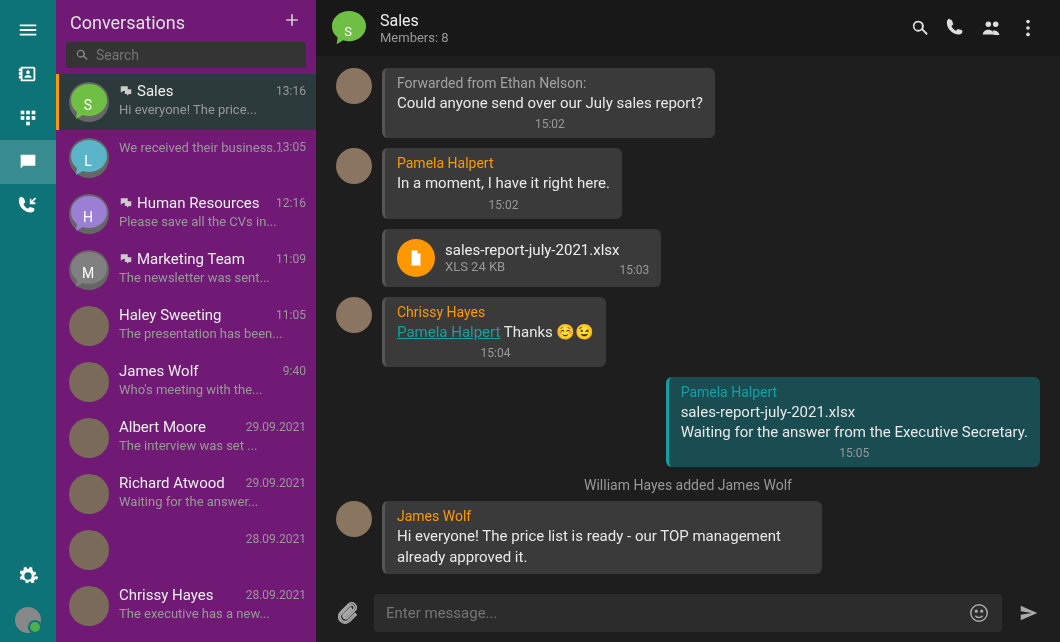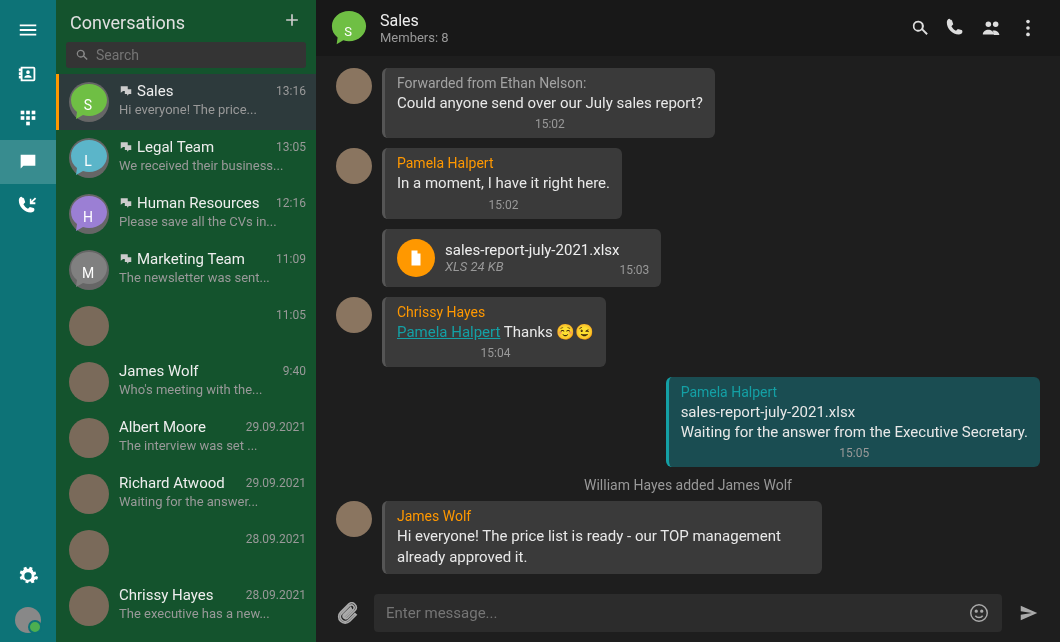--- a/index.html
+++ b/index.html
@@ -6,21 +6,21 @@
 body { background: #1a1a1a; color: #e0e0e0; width: 1060px; height: 642px; overflow: hidden; display: flex; }
 
 .nav-rail { width: 56px; background: #0d7377; display: flex; flex-direction: column; align-items: center; padding-top: 8px; }
 .nav-rail .nav-item { width: 56px; height: 44px; display: flex; align-items: center; justify-content: center; cursor: pointer; }
 .nav-rail .nav-item.active { background: rgba(255,255,255,0.18); }
 .nav-rail .nav-spacer { flex: 1; }
 .nav-rail svg { width: 22px; height: 22px; fill: #fff; }
 .nav-rail .avatar-mini { width: 26px; height: 26px; border-radius: 50%; background: #888; position: relative; display:flex; align-items:center; justify-content:center; color:#fff; font-size:11px;}
 .nav-rail .avatar-mini::after { content: ""; position: absolute; bottom: -1px; right: -1px; width: 10px; height: 10px; border-radius: 50%; background: #4caf50; border: 2px solid #0d7377; }
 
-.convo-panel { width: 260px; background: #14532d; display: flex; flex-direction: column; }
+.convo-panel { width: 260px; background: #701a75; display: flex; flex-direction: column; }
 .convo-header { display: flex; align-items: center; justify-content: space-between; padding: 10px 14px 8px; }
 .convo-header h2 { font-size: 18px; font-weight: 400; color: #e0e0e0; }
 .add-btn { cursor: pointer; }
 .add-btn svg { width: 20px; height: 20px; fill: #ccc; }
 .search-box { margin: 0 10px 6px; background: #343434; border-radius: 3px; display: flex; align-items: center; padding: 5px 8px; }
 .search-box svg { width: 16px; height: 16px; fill: #888; margin-right: 6px; }
 .search-box input { background: none; border: none; outline: none; color: #ccc; font-size: 14px; flex: 1; }
 
 .convo-list { flex: 1; overflow-y: auto; }
 .convo-item { display: flex; padding: 8px 10px; cursor: pointer; position: relative; border-left: 3px solid transparent; }
@@ -55,21 +55,21 @@
 .msg-sender { font-size: 14px; color: #ff9800; margin-bottom: 2px; }
 .msg-sender.fwd { color: #a3a3a3; }
 .msg-sender.self-name { color: #14a0a5; }
 .msg-text { font-size: 15px; color: #e8e8e8; line-height: 1.35; }
 .msg-text .mention { color: #14a0a5; text-decoration: underline; }
 .msg-time { font-size: 12px; color: #999; text-align: center; margin-top: 4px; }
 .file-attach { display: flex; align-items: center; background: #3a3a3a; border-radius: 6px; padding: 10px 12px; max-width: 320px; border-left:3px solid #555;}
 .file-icon { width: 38px; height: 38px; border-radius: 50%; background: #ff9800; display: flex; align-items: center; justify-content: center; margin-right: 10px; flex-shrink:0;}
 .file-icon svg { width: 18px; height: 22px; fill: #fff; }
 .file-info .fname { font-size: 15px; color: #eee; }
-.file-info .fmeta { font-size: 13px; color: #999; font-style: italic; }
+.file-info .fmeta { font-size: 13px; color: #999; }
 .file-time { font-size:12px; color:#999; margin-left:auto; align-self:flex-end;}
 
 .sys-msg { text-align: center; font-size: 14px; color: #999; margin: 8px 0; }
 
 .chat-input-bar { display: flex; align-items: center; padding: 10px 14px; background: #1e1e1e; }
 .chat-input-bar .ci-action { width: 34px; height: 34px; display: flex; align-items: center; justify-content: center; cursor: pointer; }
 .chat-input-bar .ci-action svg { width: 22px; height: 22px; fill: #aaa; }
 .chat-input-bar .ci-box { flex: 1; background: #2c2c2c; border-radius: 4px; display: flex; align-items: center; padding: 8px 12px; margin: 0 10px; }
 .chat-input-bar input { background: none; border: none; outline: none; color: #ccc; font-size: 15px; flex: 1; }
 .send-btn svg { fill: #666; }
@@ -156,26 +156,20 @@
      <div class="convo-time">13:16</div>
       </div>
       <div class="convo-item">
         <div class="convo-avatar">
           <svg class="bubble" viewBox="0 0 40 40">
             <path fill="#5bb5c9" d="M20 2C10 2 2 9 2 18c0 5 2 9 6 12l-1 7 7-4c2 .6 4 1 6 1 10 0 18-7 18-16S30 2 20 2z"></path>
           </svg>
           <span class="letter">L</span>
         </div>
         <div class="convo-body">
-       <div class="convo-title-row">
-            <svg viewBox="0 0 24 24">
-              <path d="M3 4h12v8H7l-4 3V4zm7 5h11v8h-4l-3 3v-3h-4V9z"></path>
-            </svg>
-            <span class="convo-name">Legal Team</span>
-          </div>
        <div class="convo-preview">We received their business...</div>
      </div>
      <div class="convo-time">13:05</div>
       </div>
       <div class="convo-item">
         <div class="convo-avatar">
           <svg class="bubble" viewBox="0 0 40 40">
             <path fill="#9b7fd4" d="M20 2C10 2 2 9 2 18c0 5 2 9 6 12l-1 7 7-4c2 .6 4 1 6 1 10 0 18-7 18-16S30 2 20 2z"></path>
           </svg>
           <span class="letter">H</span>
@@ -204,20 +198,26 @@
               <path d="M3 4h12v8H7l-4 3V4zm7 5h11v8h-4l-3 3v-3h-4V9z"></path>
             </svg>
             <span class="convo-name">Marketing Team</span>
           </div>
        <div class="convo-preview">The newsletter was sent...</div>
      </div>
      <div class="convo-time">11:09</div>
       </div>
       <div class="convo-item">
         <div class="convo-avatar photo" style="background:#7a6a5a;"></div>
+        <div class="convo-body">
+       <div class="convo-title-row">
+            <span class="convo-name">Haley Sweeting</span>
+          </div>
+       <div class="convo-preview">The presentation has been...</div>
+     </div>
      <div class="convo-time">11:05</div>
       </div>
       <div class="convo-item">
         <div class="convo-avatar photo" style="background:#7a6a5a;"></div>
         <div class="convo-body">
        <div class="convo-title-row">
             <span class="convo-name">James Wolf</span>
           </div>
        <div class="convo-preview">Who's meeting with the...</div>
      </div>

